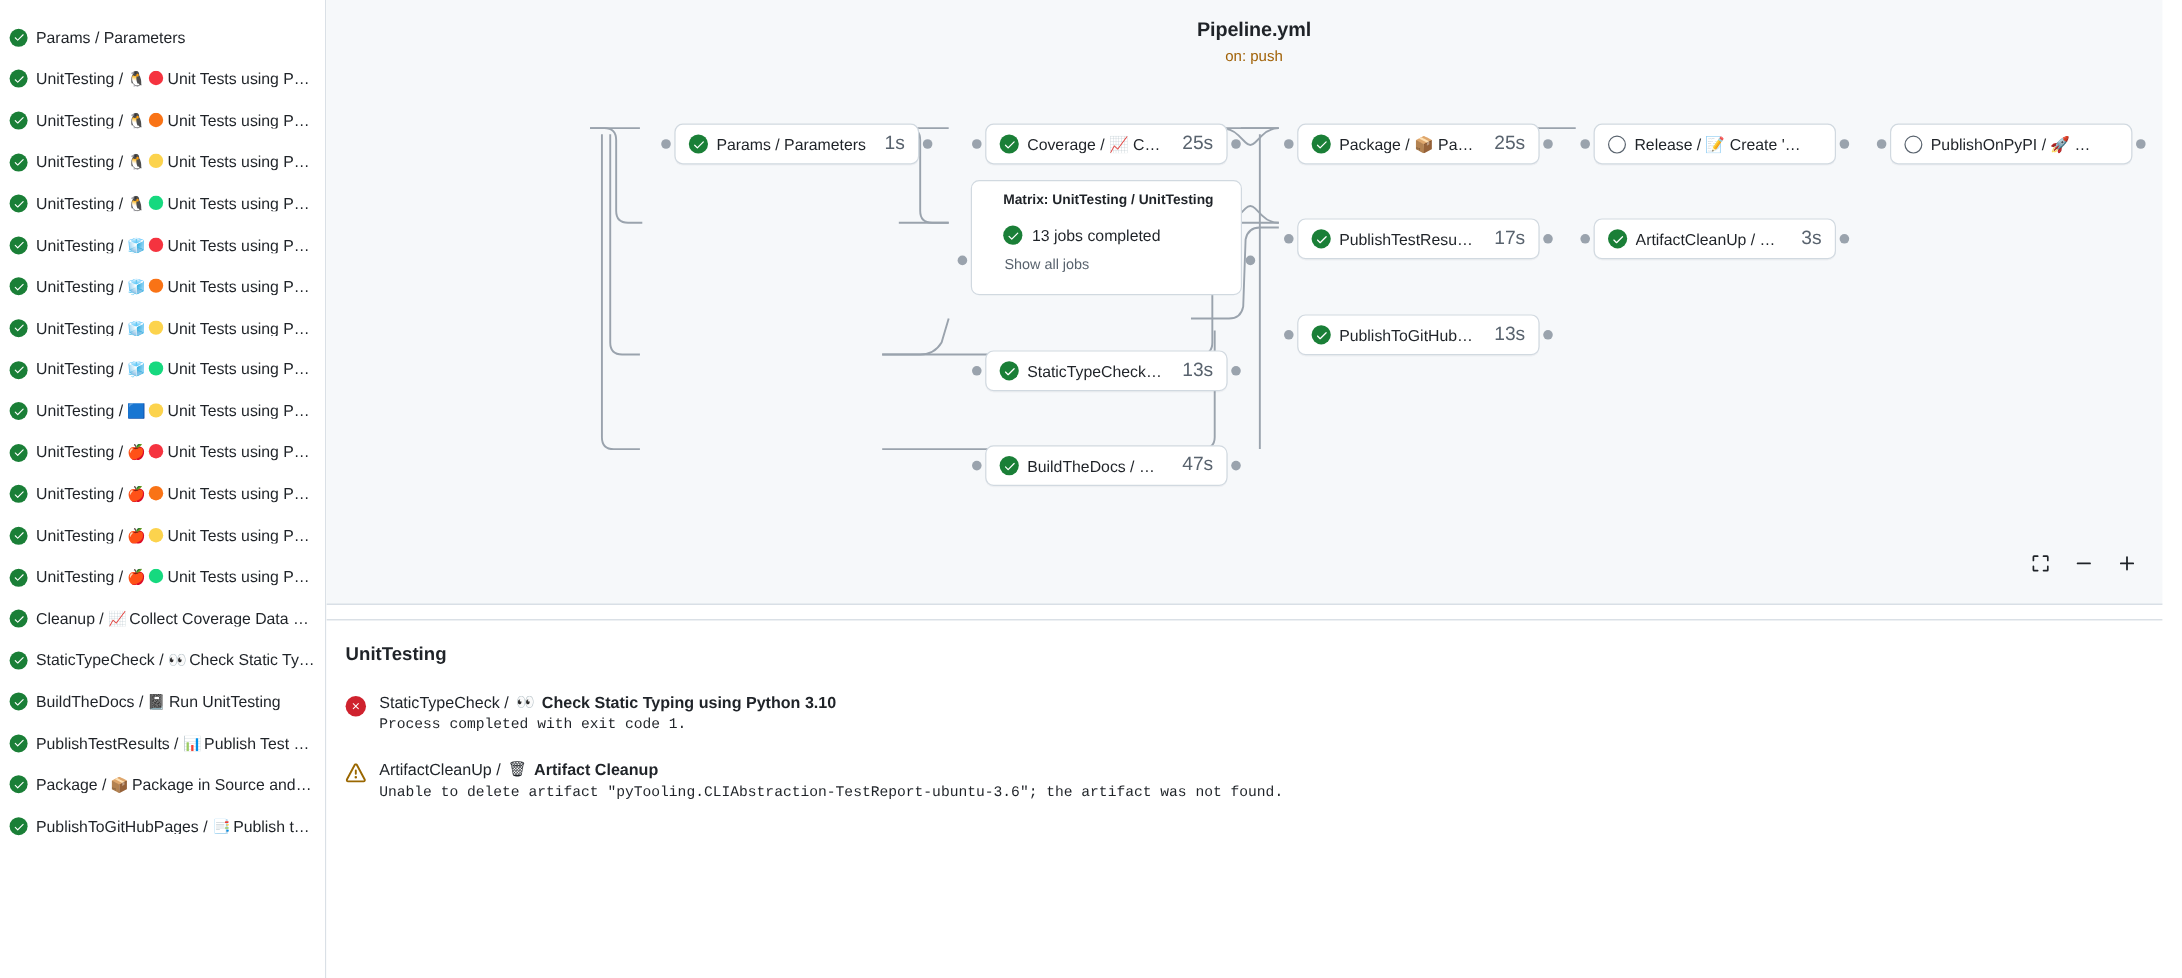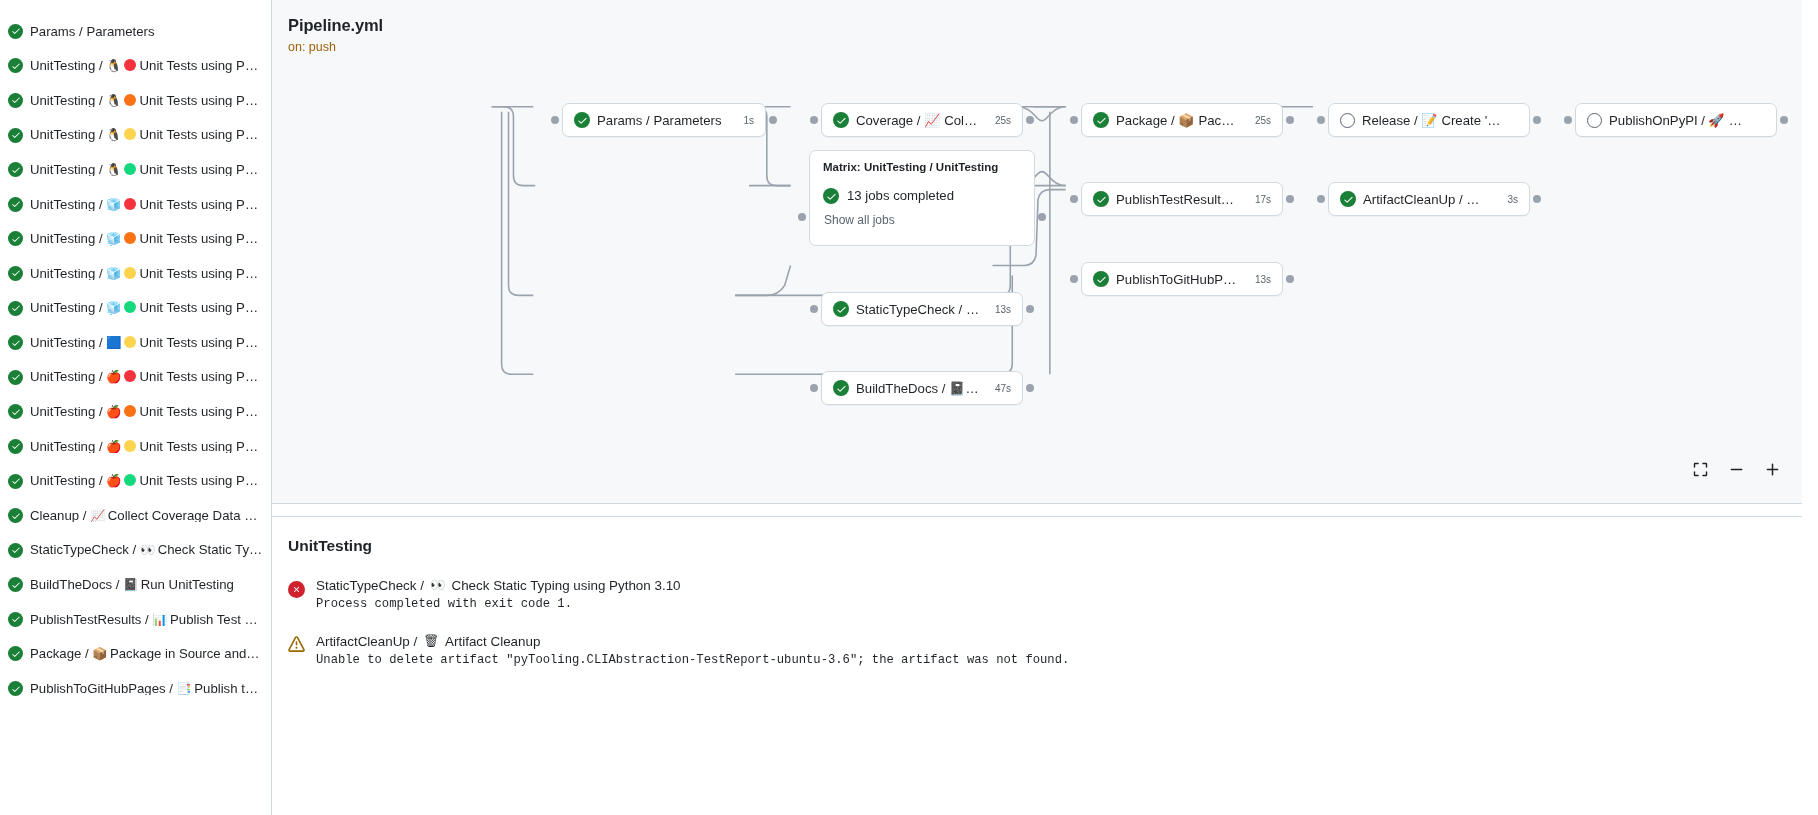--- a/index.html
+++ b/index.html
@@ -81,21 +81,21 @@
   .graph-card {
     margin: 0 16px 0 0;
     height: 504px;
     background: #f6f8fa;
     border: 1px solid #d1d9e0;
     border-top: none;
     border-left: none;
     border-right: none;
     position: relative;
   }
-  .graph-head { padding: 16px 0 0 16px; }
+  .graph-head { padding: 16px 0 0 16px; text-align: center; }
   .graph-title {
     font-size: 16.5px;
     font-weight: 600;
     color: #1f2328;
     letter-spacing: -.1px;
   }
   .graph-sub {
     font-size: 12.5px;
     color: #a16207;
     margin-top: 5px;
@@ -117,21 +117,21 @@
     padding: 0 11px;
     font-size: 13.2px;
     color: #1f2328;
     white-space: nowrap;
     cursor: pointer;
     box-shadow: 0 1px 0 rgba(31,35,40,.04);
   }
   .node-label { overflow: hidden; text-overflow: ellipsis; }
   .node-dur {
     margin-left: auto;
-    font-size: 10px;
+    font-size: 16px;
     color: #59636e;
     padding-left: 8px;
   }
   
   .pending {
     width: 15px; height: 15px; min-width: 15px;
     border-radius: 50%;
     border: 1.6px solid #59636e;
     background: transparent;
   }
@@ -146,30 +146,31 @@
   }
   .port.left { left: -12px; }
   .port.right { right: -12px; }
 
   
   .matrix {
     position: absolute;
     background: #ffffff;
     border: 1px solid #d1d9e0;
     border-radius: 7px;
-    padding: 10px 13px 13px 13px;
+    padding: 10px 13px 13px 26px;
   }
   .matrix-title {
     font-size: 11.5px;
     color: #1f2328;
     font-weight: 600;
     margin-bottom: 13px;
   }
   .matrix-row {
     display: flex;
+    align-items: center;
     gap: 8px;
     font-size: 13.2px;
     color: #1f2328;
     cursor: pointer;
     margin-top: 15px;
   }
   .matrix-show {
     margin-top: 9px;
     font-size: 12px;
     color: #59636e;
@@ -214,21 +215,21 @@
   .annot-ico { width: 17px; min-width: 17px; height: 17px; margin-top: 2px; }
   .ico-err {
     width: 17px; height: 17px; border-radius: 50%;
     background: #cf222e; display: inline-flex;
     align-items: center; justify-content: center;
   }
   .ico-err svg { width: 9px; height: 9px; }
   .ico-warn { width: 17px; height: 17px; display: inline-flex; align-items: center; justify-content: center; }
   .annot-body { min-width: 0; }
   .annot-h { font-size: 13.4px; color: #1f2328; display: flex; align-items: center; gap: 6px; }
-  .annot-h b { font-weight: 400; }
+  .annot-h b { font-weight: 700; }
   .annot-m {
     font-size: 12.2px;
     color: #1f2328;
     margin-top: 4px;
     font-family: "Liberation Mono", monospace;
   }
 </style>
 </head>
 <body>
 

